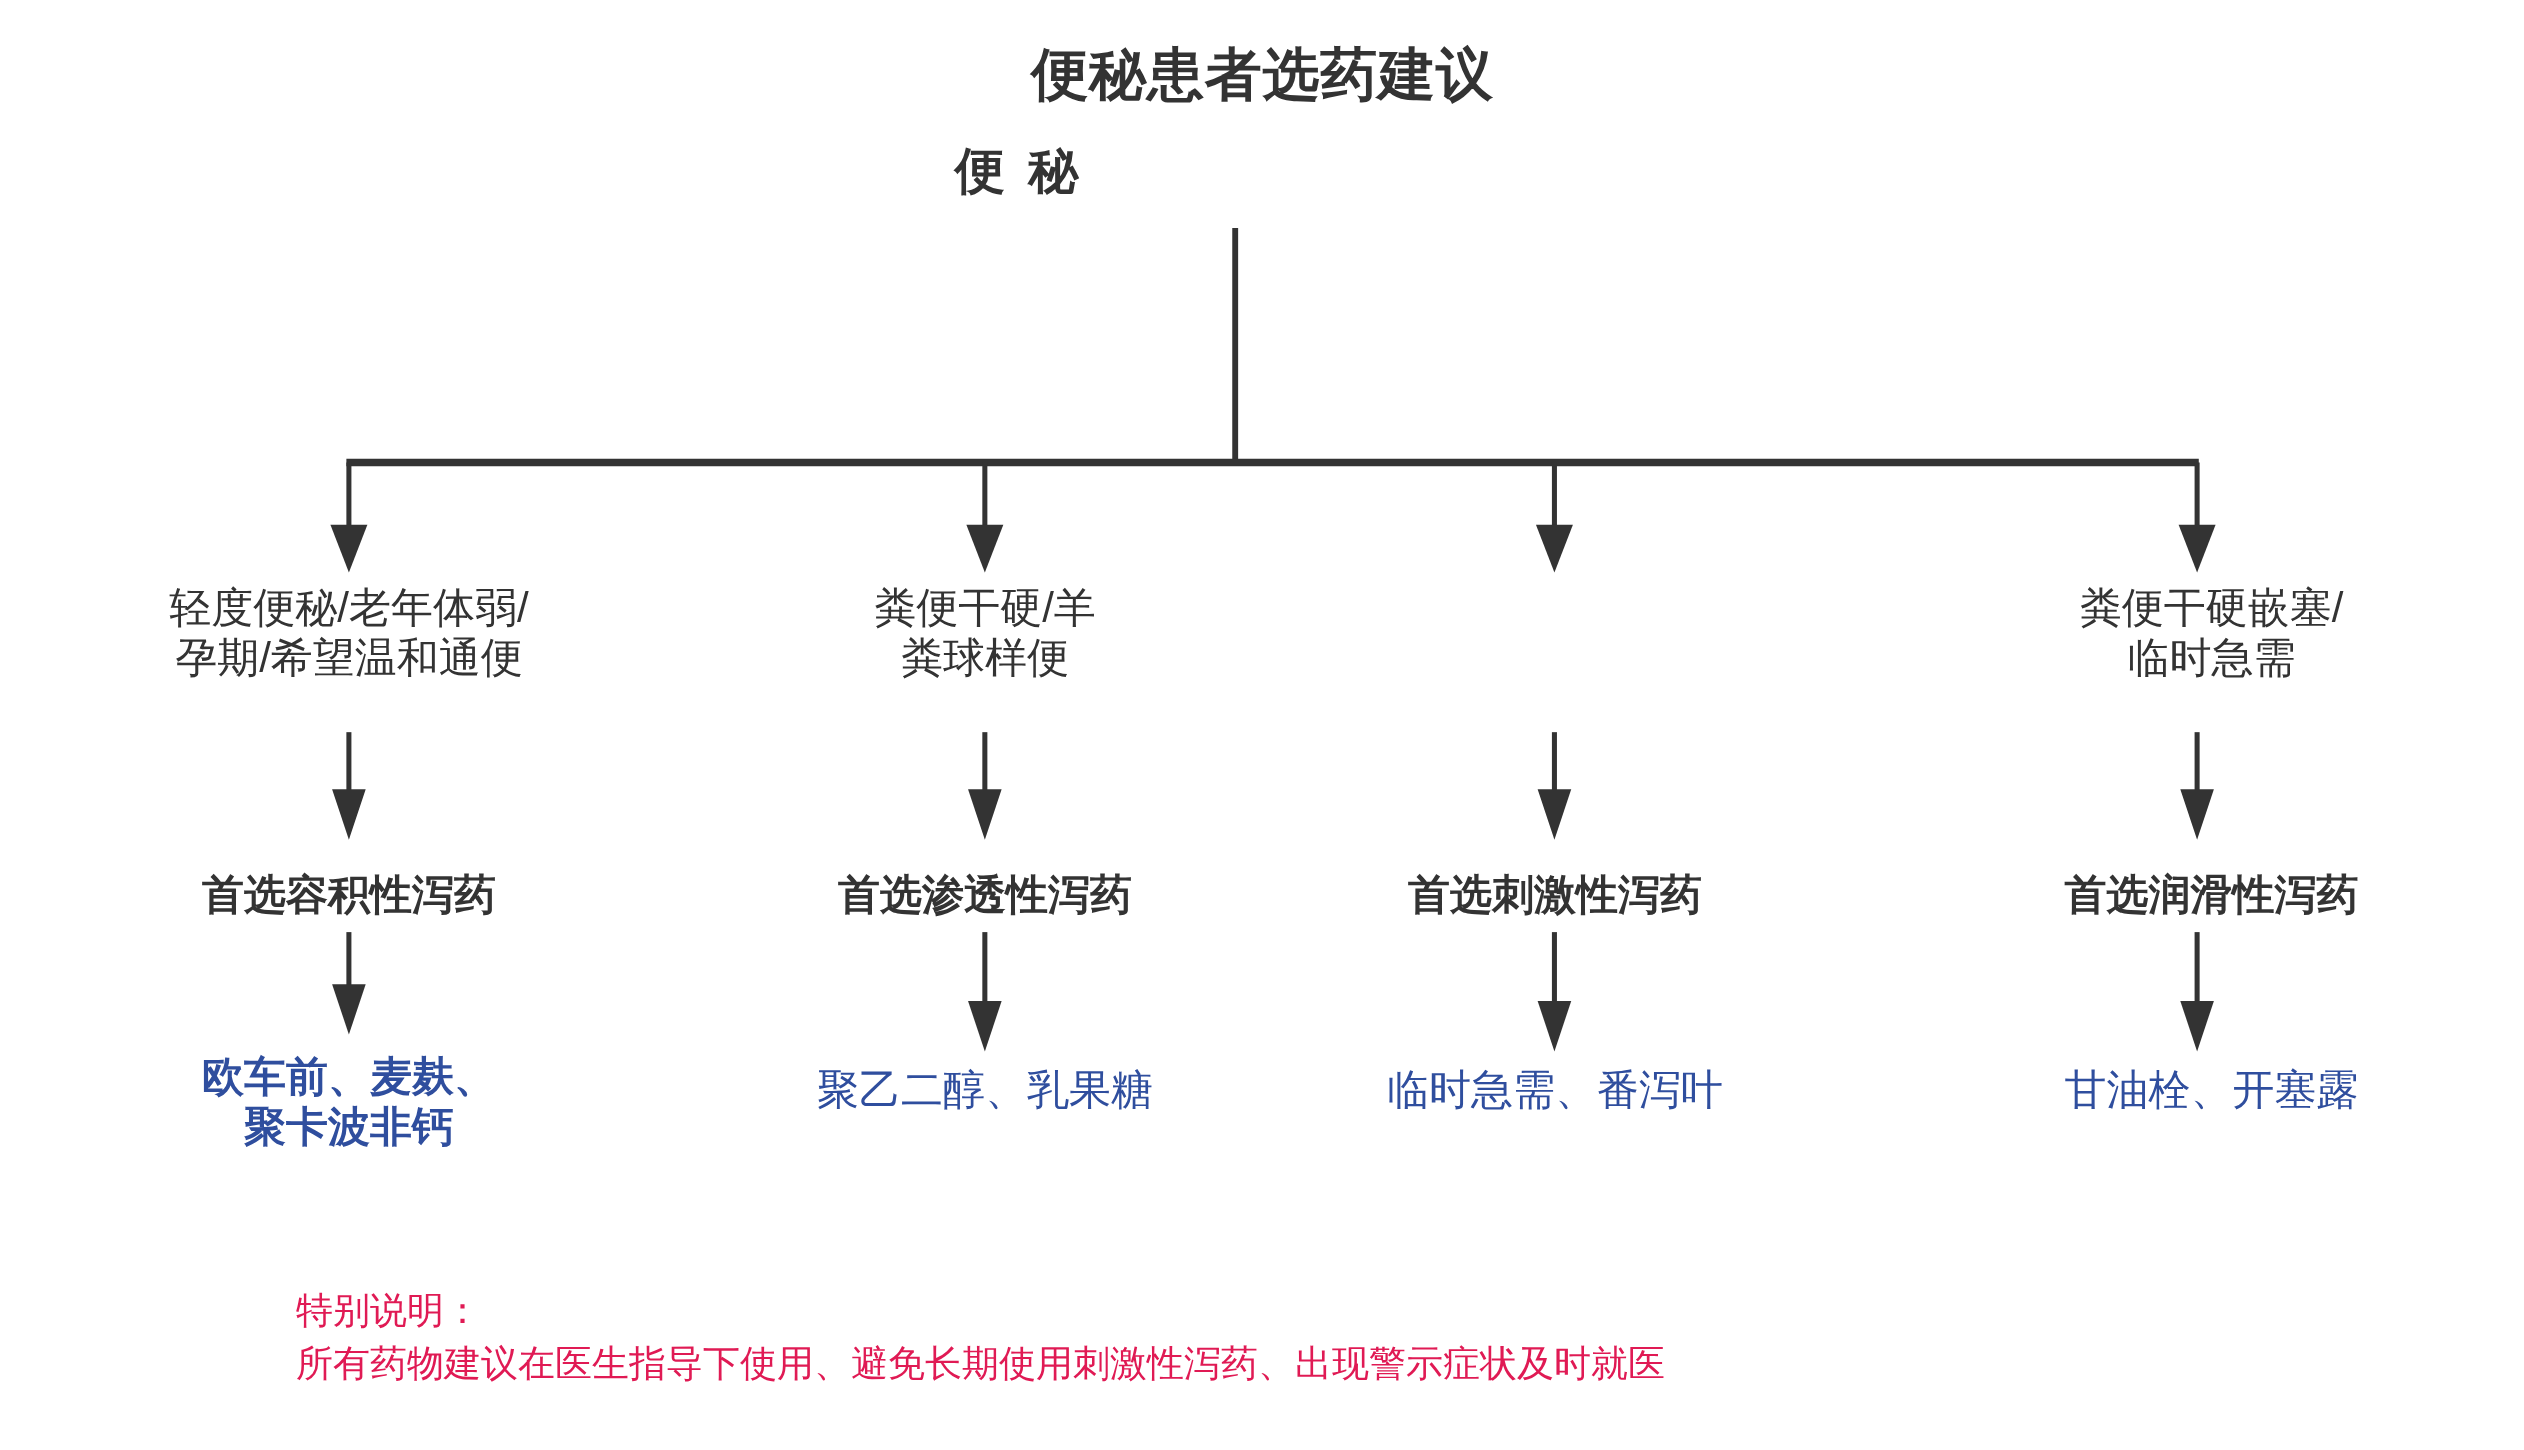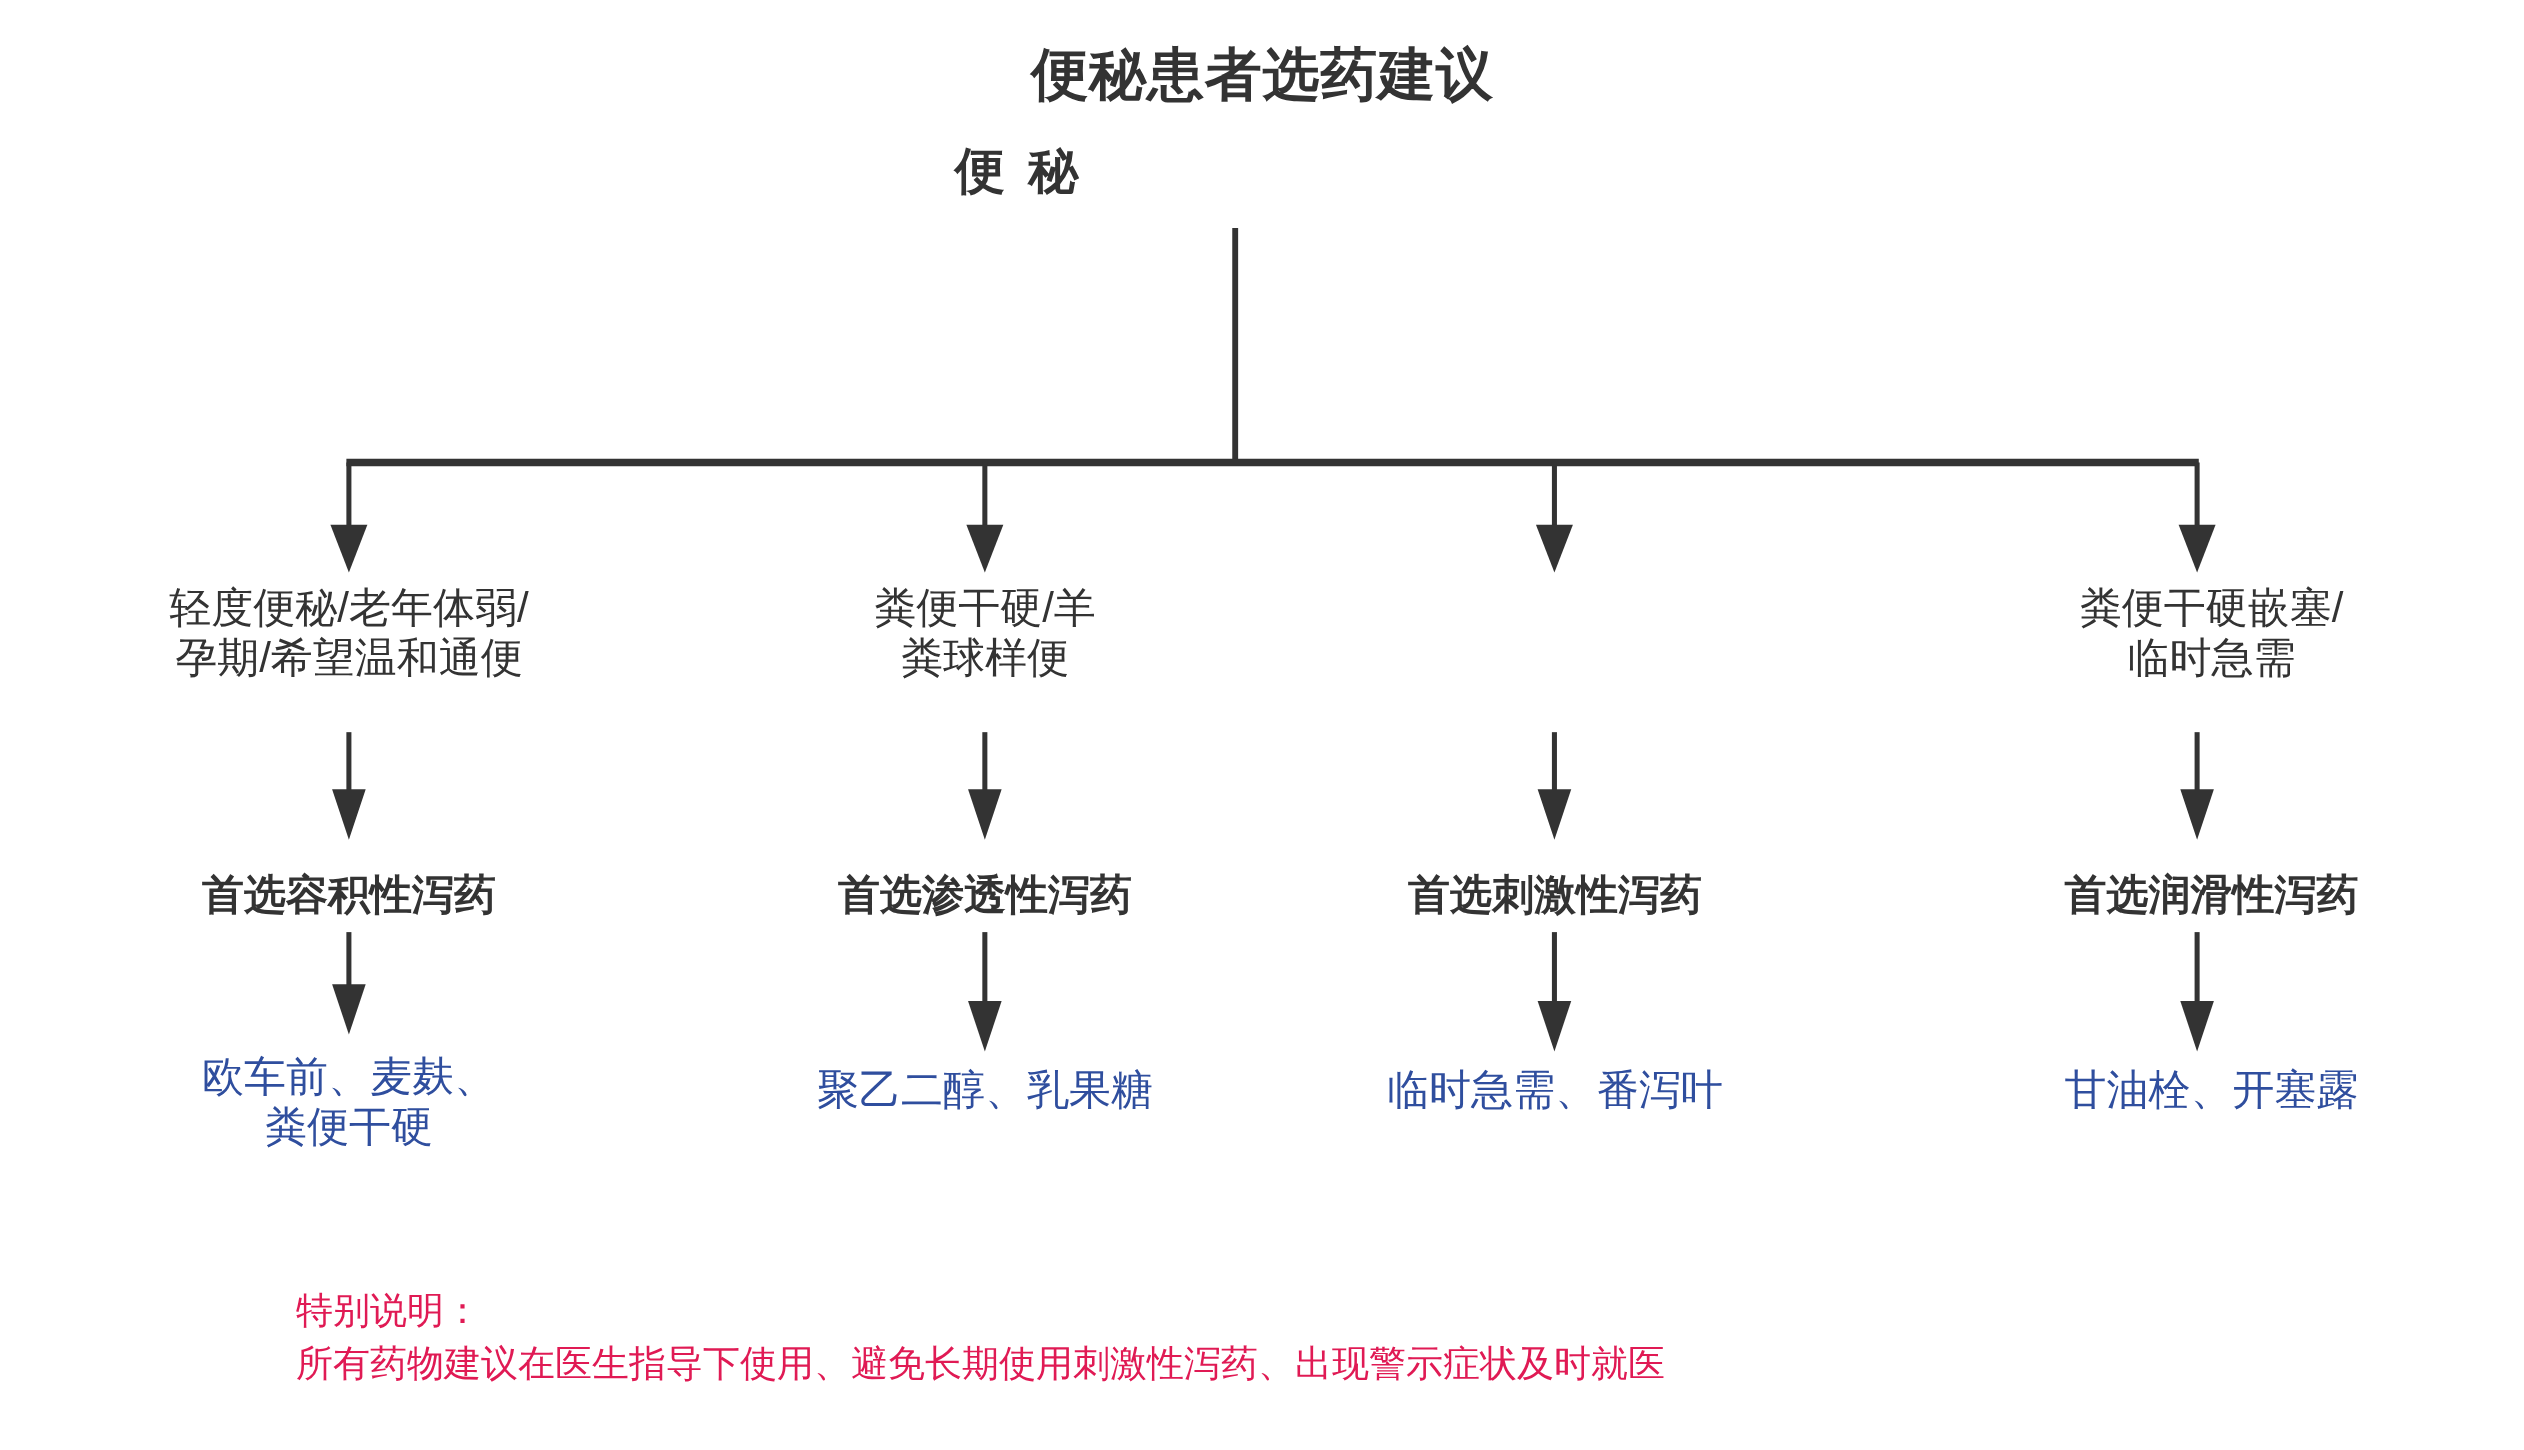--- a/index.html
+++ b/index.html
@@ -73,21 +73,21 @@
   .row-class {
     top: 862px;
     font-size: 42px;
     font-weight: bold;
   }
   .row-drugs {
     top: 1057px;
     font-size: 42px;
     color: #2f4e9e;
   }
-  .row-drugs.two-line { top: 1044px; }
+  .row-drugs.two-line { top: 1044px; font-weight: bold; }
 
   
   .c1 { left: 17px;   width: 664px; }
   .c2 { left: 664px;  width: 642px; }
   .c3 { left: 1244px; width: 622px; }
   .c4 { left: 1886px; width: 651px; }
 
   
   #note {
     left: 296px;
@@ -158,21 +158,21 @@
 
   <div class="abs col-text row-condition c1">
     <div>轻度便秘/老年体弱/</div>
     <div>孕期/希望温和通便</div>
   </div>
   <div class="abs col-text row-class c1">
     <div>首选容积性泻药</div>
   </div>
   <div class="abs col-text row-drugs two-line c1">
     <div>欧车前、麦麸、</div>
-    <div>粪便干硬</div>
+    <div>聚卡波非钙</div>
   </div>
 
   <div class="abs col-text row-condition c2">
     <div>粪便干硬/羊</div>
     <div>粪球样便</div>
   </div>
   <div class="abs col-text row-class c2">
     <div>首选渗透性泻药</div>
   </div>
   <div class="abs col-text row-drugs c2">

